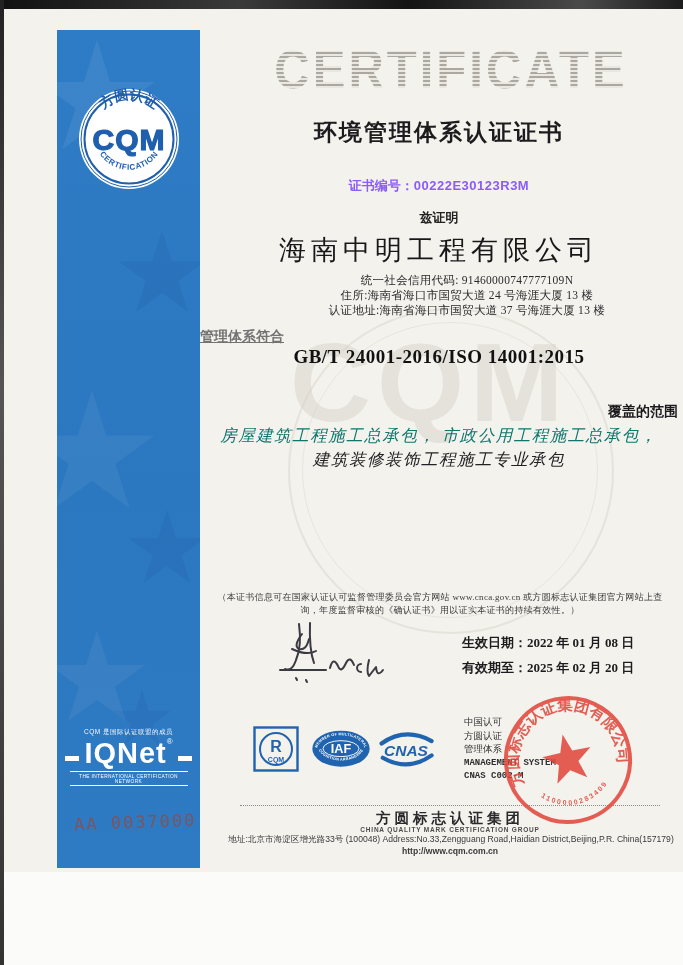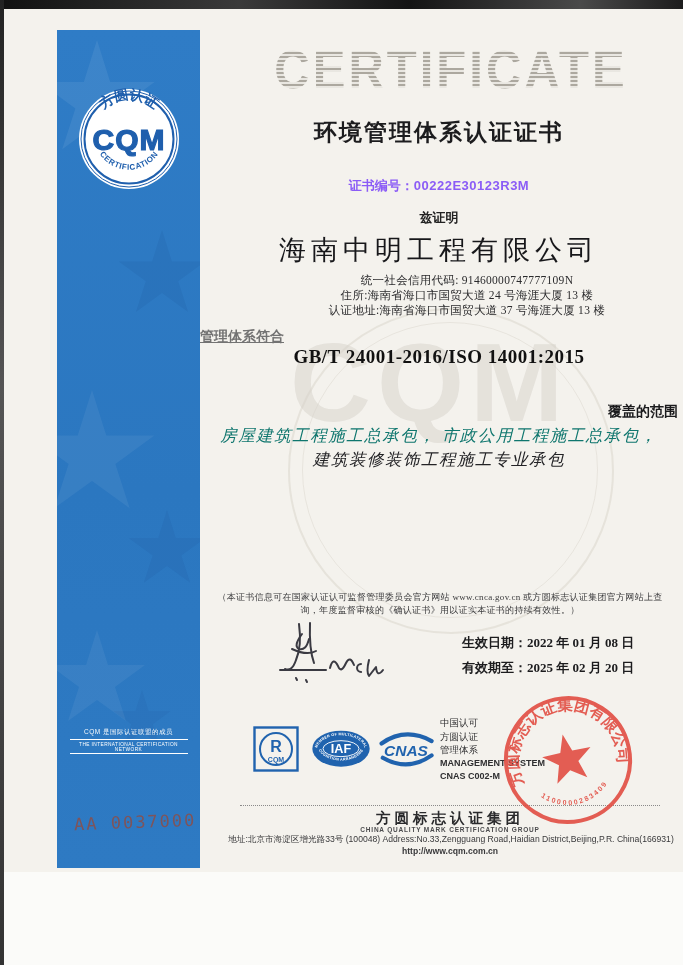--- a/index.html
+++ b/index.html
@@ -47,21 +47,21 @@
   .scope-head{left:200px;top:403px;width:478px;text-align:right;font-size:14px;font-weight:bold;color:#1b1b1d;z-index:2;}
   .scope1{left:200px;top:425px;width:478px;text-align:center;font-size:16.5px;color:#0f766e;letter-spacing:1.5px;font-style:italic;z-index:2;}
   .scope2{left:200px;top:449px;width:478px;text-align:center;font-size:16.5px;color:#232326;letter-spacing:1.5px;font-style:italic;z-index:2;}
   .note{left:212px;width:456px;text-align:center;font-size:9px;color:#3a3a3c;letter-spacing:0.3px;z-index:2;}
   .dates{left:462px;font-size:13px;font-weight:bold;color:#1c1c1e;z-index:2;}
   .signature{left:268px;top:618px;z-index:2;}
   
   .logo-rcqm{left:253px;top:726px;}
   .logo-iaf{left:311px;top:728px;}
   .logo-cnas{left:378px;top:731px;}
-  .accred{left:440px;top:716px;font-family:Liberation Sans, sans-serif;color:#2e2e30;line-height:13.5px;z-index:1;}
+  .accred{left:464px;top:716px;font-family:Liberation Mono, monospace;color:#2e2e30;line-height:13.5px;z-index:1;}
   .accred .cn{font-size:9.5px;}
   .accred .en{font-size:9px;font-weight:bold;}
   .stamp{left:498px;top:690px;width:140px;height:140px;z-index:3;opacity:0.88;transform:rotate(-12deg);}
   
   .divider{left:240px;top:805px;width:420px;border-top:1.5px dotted #8a8a8a;z-index:1;}
   .foot-cn{left:240px;top:809px;width:420px;text-align:center;font-size:14.5px;font-weight:bold;letter-spacing:4px;color:#2a2a2c;font-family:"Liberation Sans",sans-serif;z-index:1;}
   .foot-en{left:240px;top:826px;width:420px;text-align:center;font-size:6.5px;font-weight:bold;letter-spacing:0.8px;color:#4c4c4e;font-family:"Liberation Sans",sans-serif;z-index:1;}
   .foot-addr{left:228px;top:834px;width:446px;text-align:center;font-size:8.6px;color:#39393b;font-family:"Liberation Sans",sans-serif;z-index:1;}
   .foot-url{left:240px;top:846px;width:420px;text-align:center;font-size:8.6px;font-weight:bold;color:#39393b;font-family:"Liberation Sans",sans-serif;z-index:1;}
 </style>
@@ -94,20 +94,23 @@
     <textPath href="#cqmTop" startOffset="50%" text-anchor="middle">方圆认证</textPath>
   </text>
   <text x="51" y="62" text-anchor="middle" font-family="Liberation Sans,sans-serif" font-size="30" font-weight="bold" fill="#1f5fad" stroke="#1f5fad" stroke-width="1.2" letter-spacing="1">CQM</text>
   <text font-family="Liberation Sans,sans-serif" font-size="8" font-weight="bold" fill="#1f5fad" letter-spacing="0.6">
     <textPath href="#cqmBot" startOffset="50%" text-anchor="middle">CERTIFICATION</textPath>
   </text>
 </svg>
 
 <div class="abs iqnet">
   <div class="iqnet-caption">CQM 是国际认证联盟的成员</div>
+  <div>
+    <span class="iqnet-dash"></span><span class="iqnet-main">IQNet</span><sup class="iqnet-reg">®</sup><span class="iqnet-dash"></span>
+  </div>
   <div class="iqnet-sub">THE INTERNATIONAL CERTIFICATION NETWORK</div>
 </div>
 <div class="abs serial">AA 0037000</div>
 
 <div class="abs wm-circle"></div>
 <div class="abs wm-circle2"></div>
 <div class="abs wm-cqm">CQM</div>
 
 <div class="abs cert-word">CERTIFICATE</div>
 <div class="abs cert-stripes"></div>
@@ -199,15 +202,15 @@
   <text font-size="7" font-weight="bold" fill="#e1493e" letter-spacing="2" font-family="Liberation Sans,sans-serif">
     <textPath href="#stampBot" startOffset="50%" text-anchor="middle">1100000283409</textPath>
   </text>
 </svg>
 
 <div class="abs divider"></div>
 <div class="abs foot-cn">方圆标志认证集团</div>
 <div class="abs foot-en">CHINA QUALITY MARK CERTIFICATION GROUP</div>
 <div class="abs foot-addr">
   <span>地址:北京市海淀区增光路33号 (100048)</span>
-  <span>Address:No.33,Zengguang Road,Haidian District,Beijing,P.R. China(166931)</span>
+  <span>Address:No.33,Zengguang Road,Haidian District,Beijing,P.R. China(157179)</span>
 </div>
 <div class="abs foot-url">http://www.cqm.com.cn</div>
 
 </body></html>

